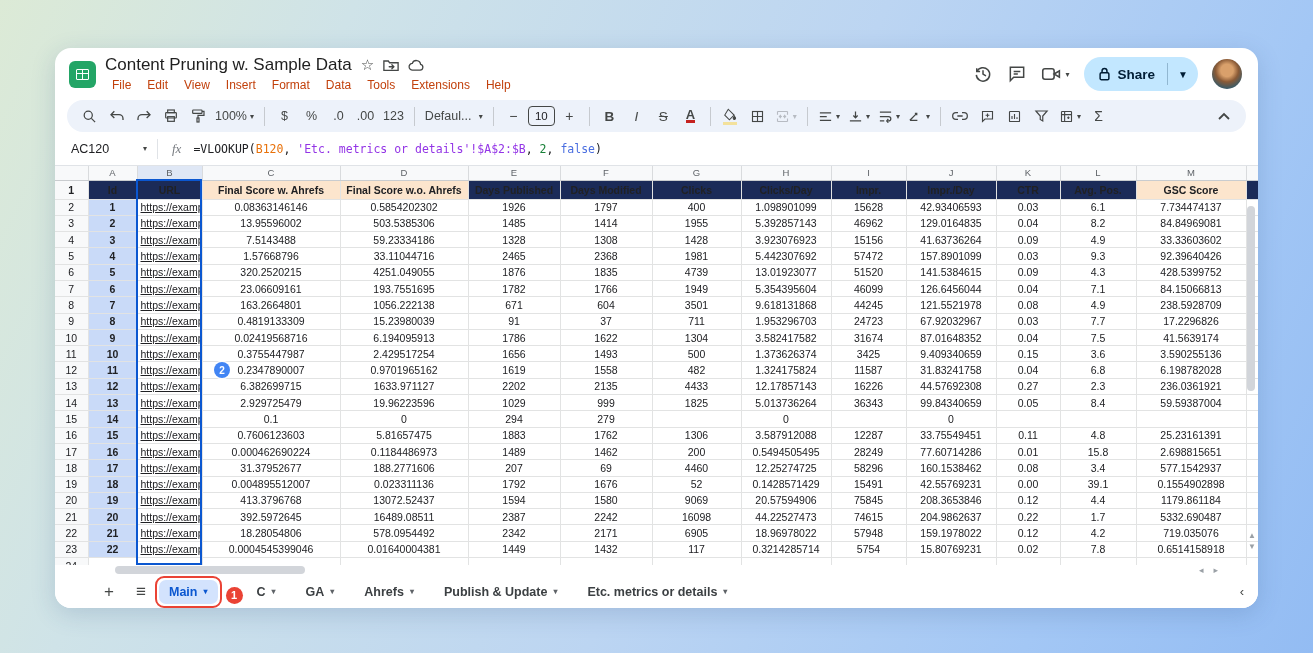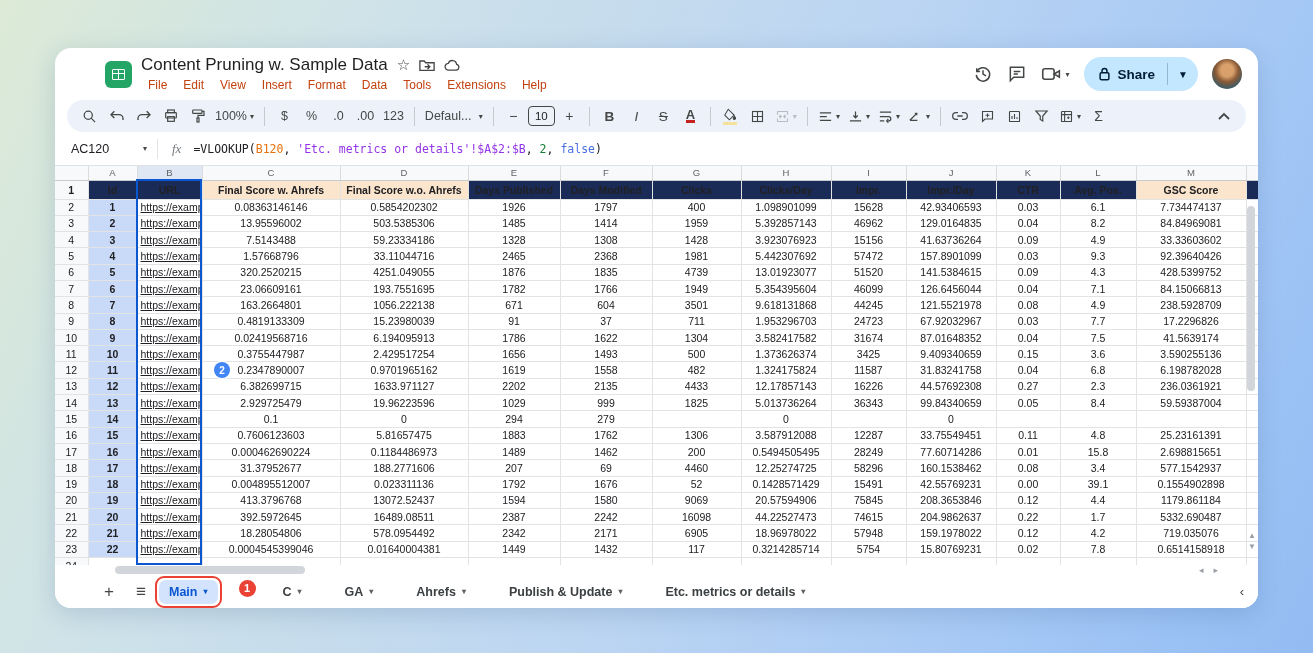--- a/index.html
+++ b/index.html
@@ -7,21 +7,21 @@
   body {
     font-family:"Liberation Sans", sans-serif;
     background:linear-gradient(115deg,#dcead6 0%,#cfe3e8 22%,#bcd5f2 55%,#a3c7f5 82%,#93bcf3 100%);
   }
   .window {
     position:absolute; left:55px; top:48px; width:1203px; height:560px;
     background:#fff; border-radius:16px; box-shadow:0 6px 24px rgba(40,70,120,.18);
     overflow:hidden;
   }
   
-  .titlebar { position:absolute; left:0; top:0; width:100%; height:52px; display:flex; align-items:center;padding-left:36px; }
+  .titlebar { position:absolute; left:0; top:0; width:100%; height:52px; display:flex; align-items:center; }
   .logo { width:27px; height:27px; border-radius:6px; background:var(--sheets-green); margin:0 9px 0 14px; display:flex; align-items:center; justify-content:center; }
   .logo .grid-glyph { width:13px; height:11px; border:1.6px solid #fff; border-radius:1px; position:relative; }
   .logo .grid-glyph::before { content:""; position:absolute; left:0; right:0; top:3.2px; height:1.6px; background:#fff; }
   .logo .grid-glyph::after { content:""; position:absolute; top:0; bottom:0; left:4.6px; width:1.6px; background:#fff; }
   .title-stack { display:flex; flex-direction:column; gap:1px; }
   .title-row { display:flex; align-items:center; gap:9px; }
   .doc-title { font-size:17px; color:#1f1f1f; }
   .tiny-ic { color:#444746; display:inline-flex; }
   .menubar { display:flex; gap:2px; margin-top:1px; }
   .menubar span { font-size:12px; color:#c2410c; padding:1px 7px; border-radius:4px; cursor:default; }
@@ -385,21 +385,21 @@
             <td></td>
           </tr>
           <tr>
             <td class="gutter">3</td>
             <td class="id-cell">2</td>
             <td class="url-cell">https://example.</td>
             <td class="num">13.95596002</td>
             <td class="num">503.5385306</td>
             <td class="num">1485</td>
             <td class="num">1414</td>
-            <td class="num">1959</td>
+            <td class="num">1955</td>
             <td class="num">5.392857143</td>
             <td class="num">46962</td>
             <td class="num">129.0164835</td>
             <td class="num">0.04</td>
             <td class="num">8.2</td>
             <td class="num">84.84969081</td>
             <td></td>
           </tr>
           <tr>
             <td class="gutter">4</td>
@@ -775,21 +775,21 @@
     <div class="hthumb"></div>
     <div class="harrows">
         <span>◂</span>
         <span>▸</span>
       </div>
   </div>
 
   <div class="tabbar">
     <div class="ctrl">+</div>
     <div class="ctrl">≡</div>
-    <div id="tabs-host" style="display:flex; align-items:flex-start; gap:23px;">
+    <div id="tabs-host" style="display:flex; align-items:flex-end; gap:10px;">
         <div class="tab active">
           <span>Main</span>
           <span class="caret">▾</span>
           <div class="annot-box"></div>
         </div>
         <div class="badge badge-red">1</div>
         <div class="tab">
           <span>C</span>
           <span class="caret">▾</span>
         </div>

